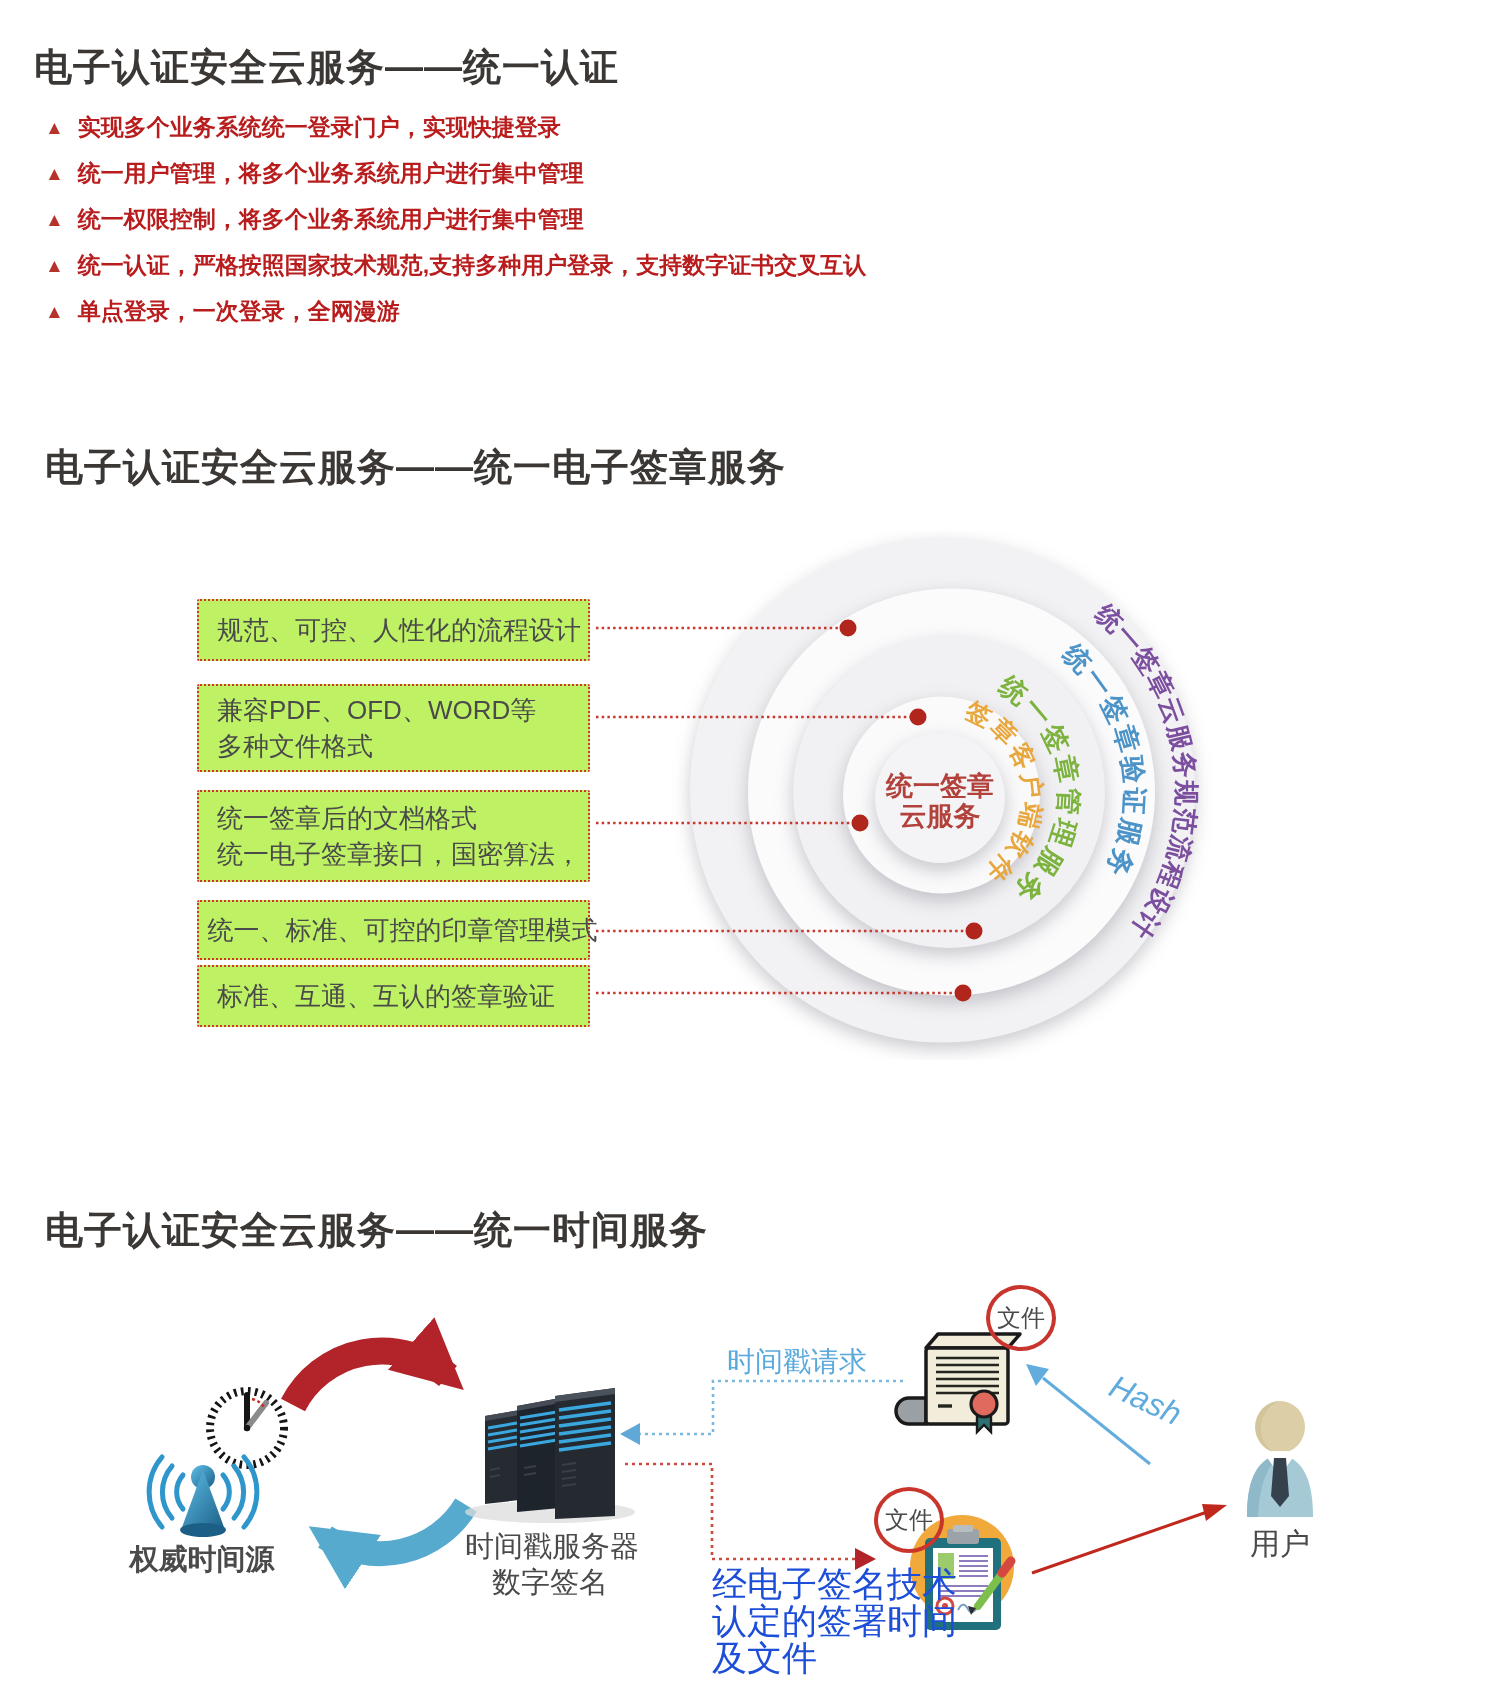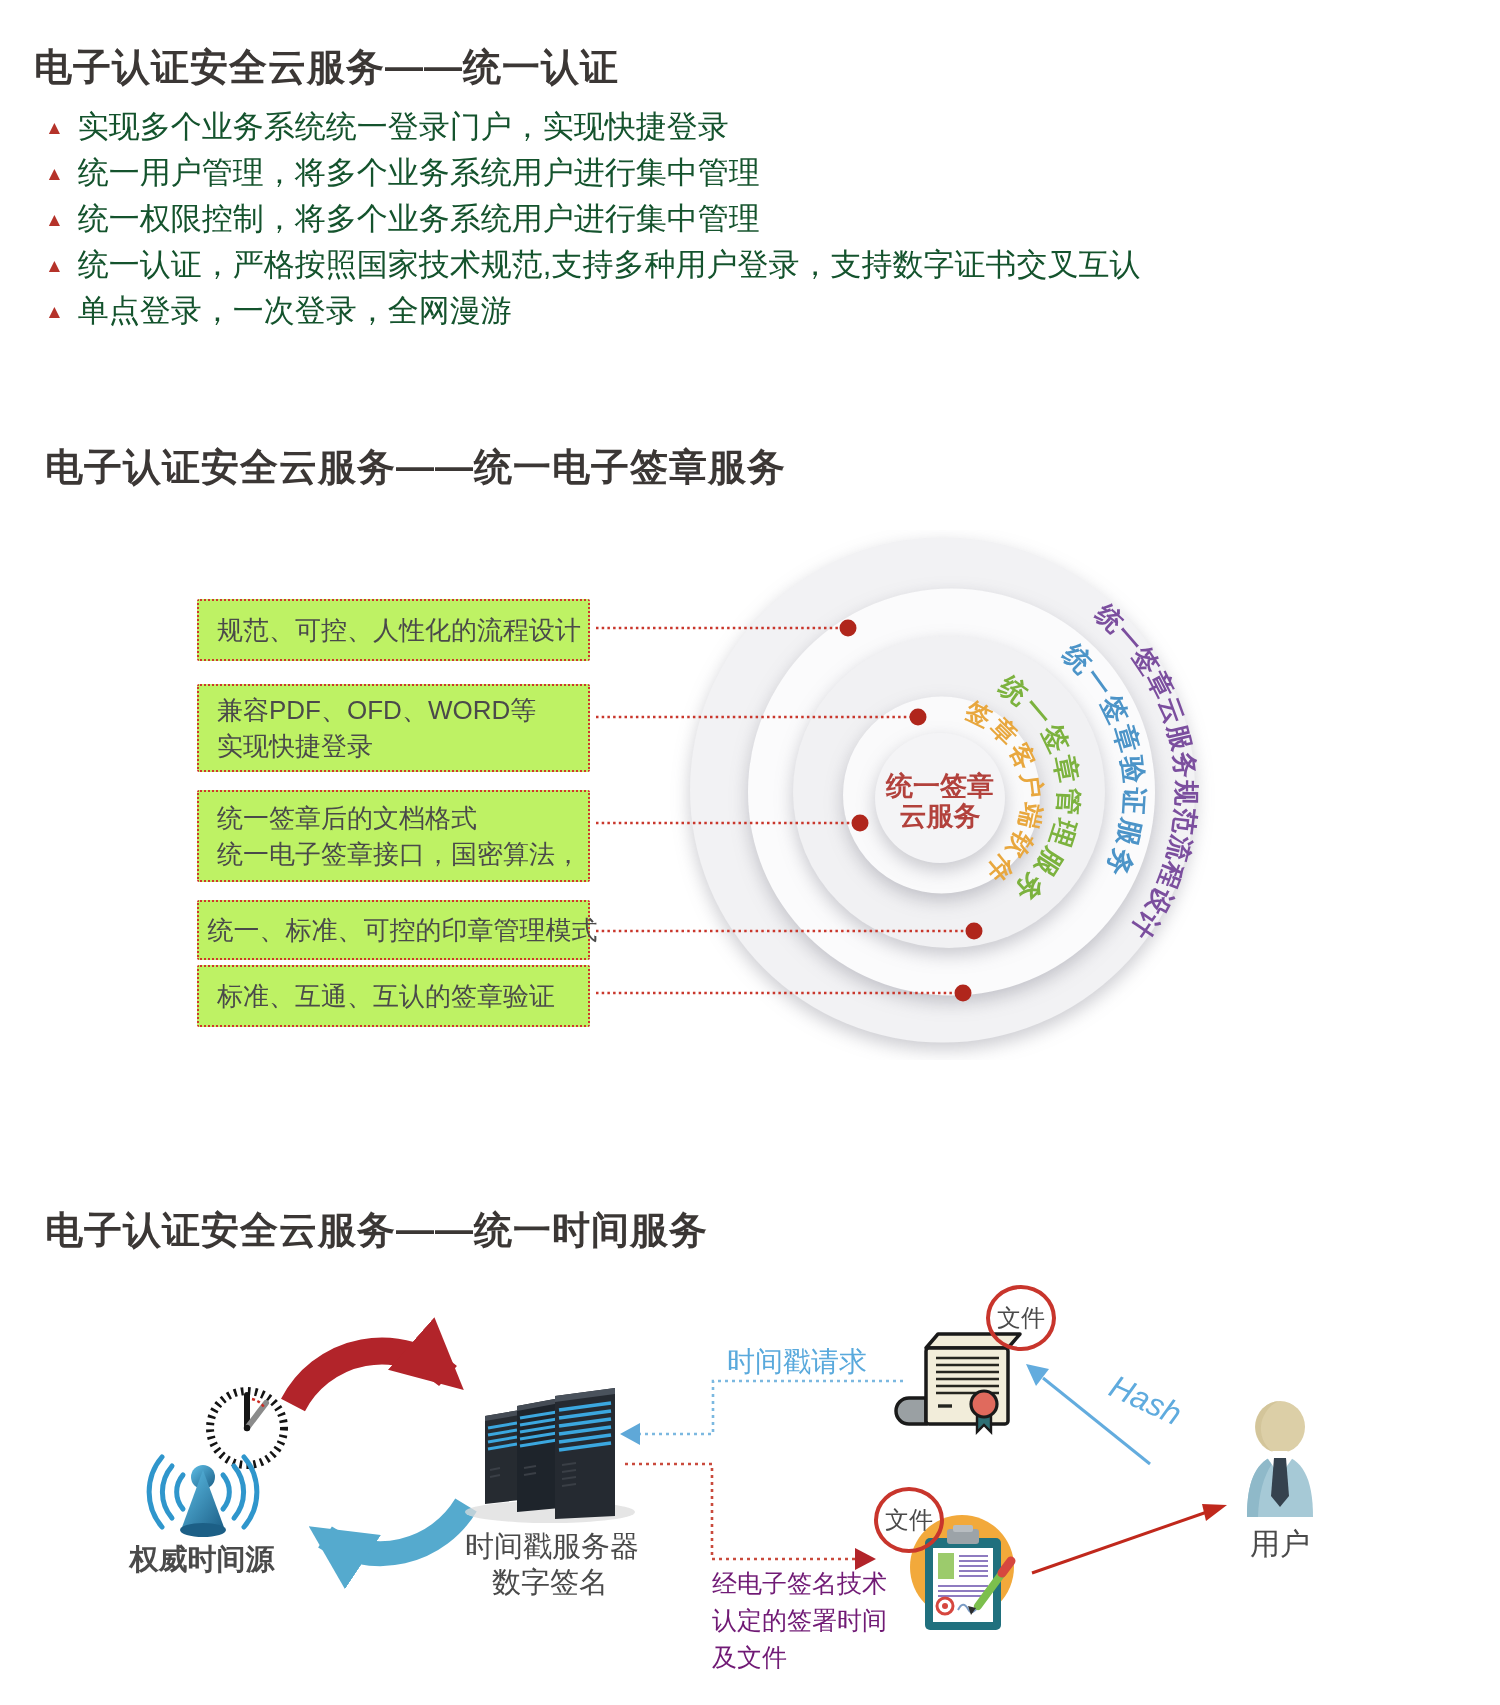--- a/index.html
+++ b/index.html
@@ -4,36 +4,36 @@
 <style>
   html,body{margin:0;padding:0;background:#fff;}
   body{width:1500px;height:1705px;position:relative;overflow:hidden;
        font-family:"Liberation Sans","DejaVu Sans",sans-serif;color:#4a4a4a;}
   .abs{position:absolute;}
   h2.sec-title{margin:0;font-size:38px;font-weight:700;color:#3b3735;letter-spacing:1px;white-space:nowrap;}
   
   .bullet-list{display:flex;flex-direction:column;gap:20px;}
   .bullet-row{display:flex;align-items:center;gap:14px;height:26px;}
   .tri{color:#b5332a;font-size:19px;line-height:1;}
-  .bullet-text{font-size:31px;color:#14532d;white-space:nowrap;}
+  .bullet-text{font-size:23px;color:#b91c1c;white-space:nowrap;font-weight:bold;}
   
   .fbox{left:197px;width:393px;border:2px dotted #cf372d;border-radius:2px;background:#bef264;
         display:flex;flex-direction:column;justify-content:center;padding-left:18px;box-sizing:border-box;}
   .fbox .ln{font-size:26px;line-height:1.4;color:#4a4a4a;white-space:nowrap;}
   
   svg.layer{position:absolute;left:0;pointer-events:none;}
   .plate{filter:drop-shadow(0 7px 9px rgba(70,70,85,.28));}
   .ringtext{font-size:27px;font-weight:700;letter-spacing:3px;}
   .ringtext.purple{font-size:26px;letter-spacing:1px;}
   .centertext{font-size:27px;font-weight:700;fill:#b2413c;text-anchor:middle;}
   
   .lbl{font-size:29px;color:#4a4a4a;text-align:center;white-space:nowrap;}
   .lbl-blue{font-size:28px;color:#59a9dc;white-space:nowrap;}
   .lbl-hash{font-size:32px;color:#5fabde;font-style:italic;transform:rotate(25deg);white-space:nowrap;}
-  .note-red{font-size:25px;color:#701a75;line-height:37px;white-space:nowrap;}
+  .note-red{font-size:35px;color:#1d4ed8;line-height:37px;white-space:nowrap;}
   .file-badge{width:70px;height:66px;border:4px solid #c8352c;border-radius:50%;
               display:flex;align-items:center;justify-content:center;font-size:24px;color:#4a4a4a;box-sizing:border-box;}
 </style>
 </head>
 <body>
 
 <div class="abs" style="left:34px;top:42px;">
   <h2 class="sec-title">电子认证安全云服务——统一认证</h2>
 </div>
 <div class="abs bullet-list" style="left:45px;top:114px;">
@@ -109,21 +109,21 @@
     <circle cx="974" cy="931" r="8.5"></circle>
     <circle cx="963" cy="993" r="8.5"></circle>
   </g>
 </svg>
 
 <div class="abs fbox" style="top:599px;height:62px;">
   <div class="ln">规范、可控、人性化的流程设计</div>
 </div>
 <div class="abs fbox" style="top:684px;height:88px;">
   <div class="ln">兼容PDF、OFD、WORD等</div>
-  <div class="ln">实现快捷登录</div>
+  <div class="ln">多种文件格式</div>
 </div>
 <div class="abs fbox" style="top:790px;height:92px;">
   <div class="ln">统一签章后的文档格式</div>
   <div class="ln">统一电子签章接口，国密算法，</div>
 </div>
 <div class="abs fbox" style="top:900px;height:60px;align-items:center;">
   <div class="ln">统一、标准、可控的印章管理模式</div>
 </div>
 <div class="abs fbox" style="top:965px;height:62px;">
   <div class="ln">标准、互通、互认的签章验证</div>

